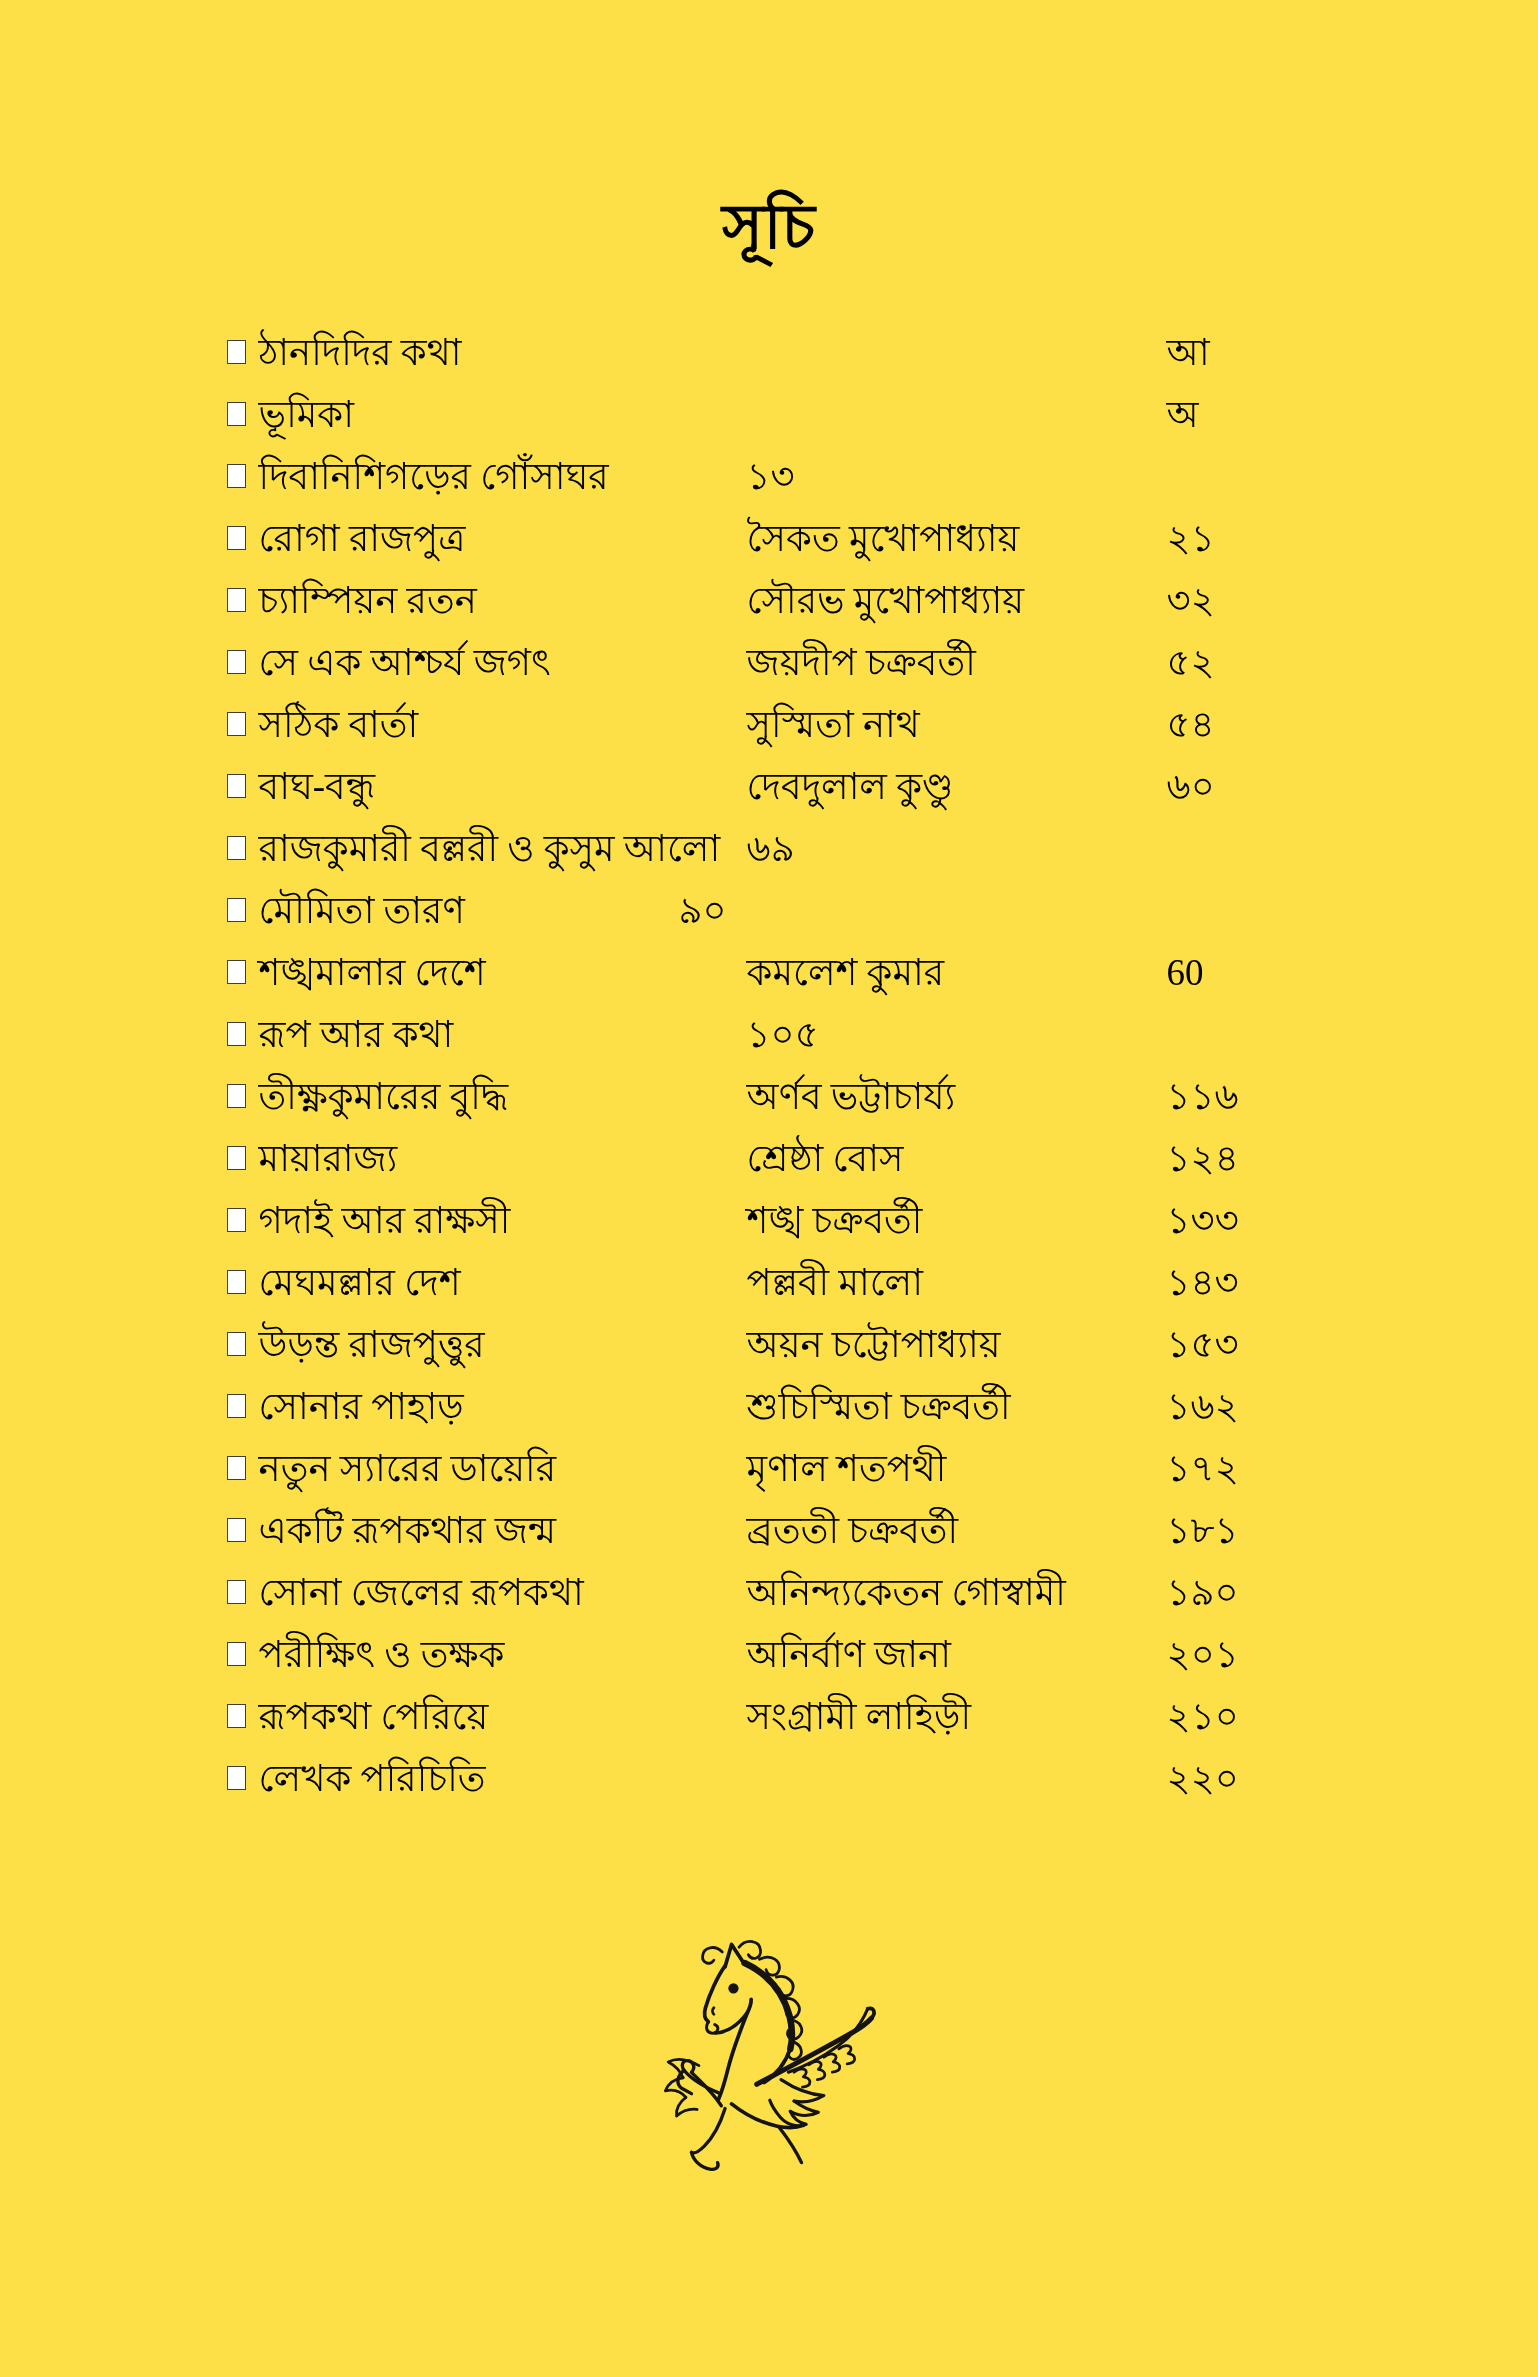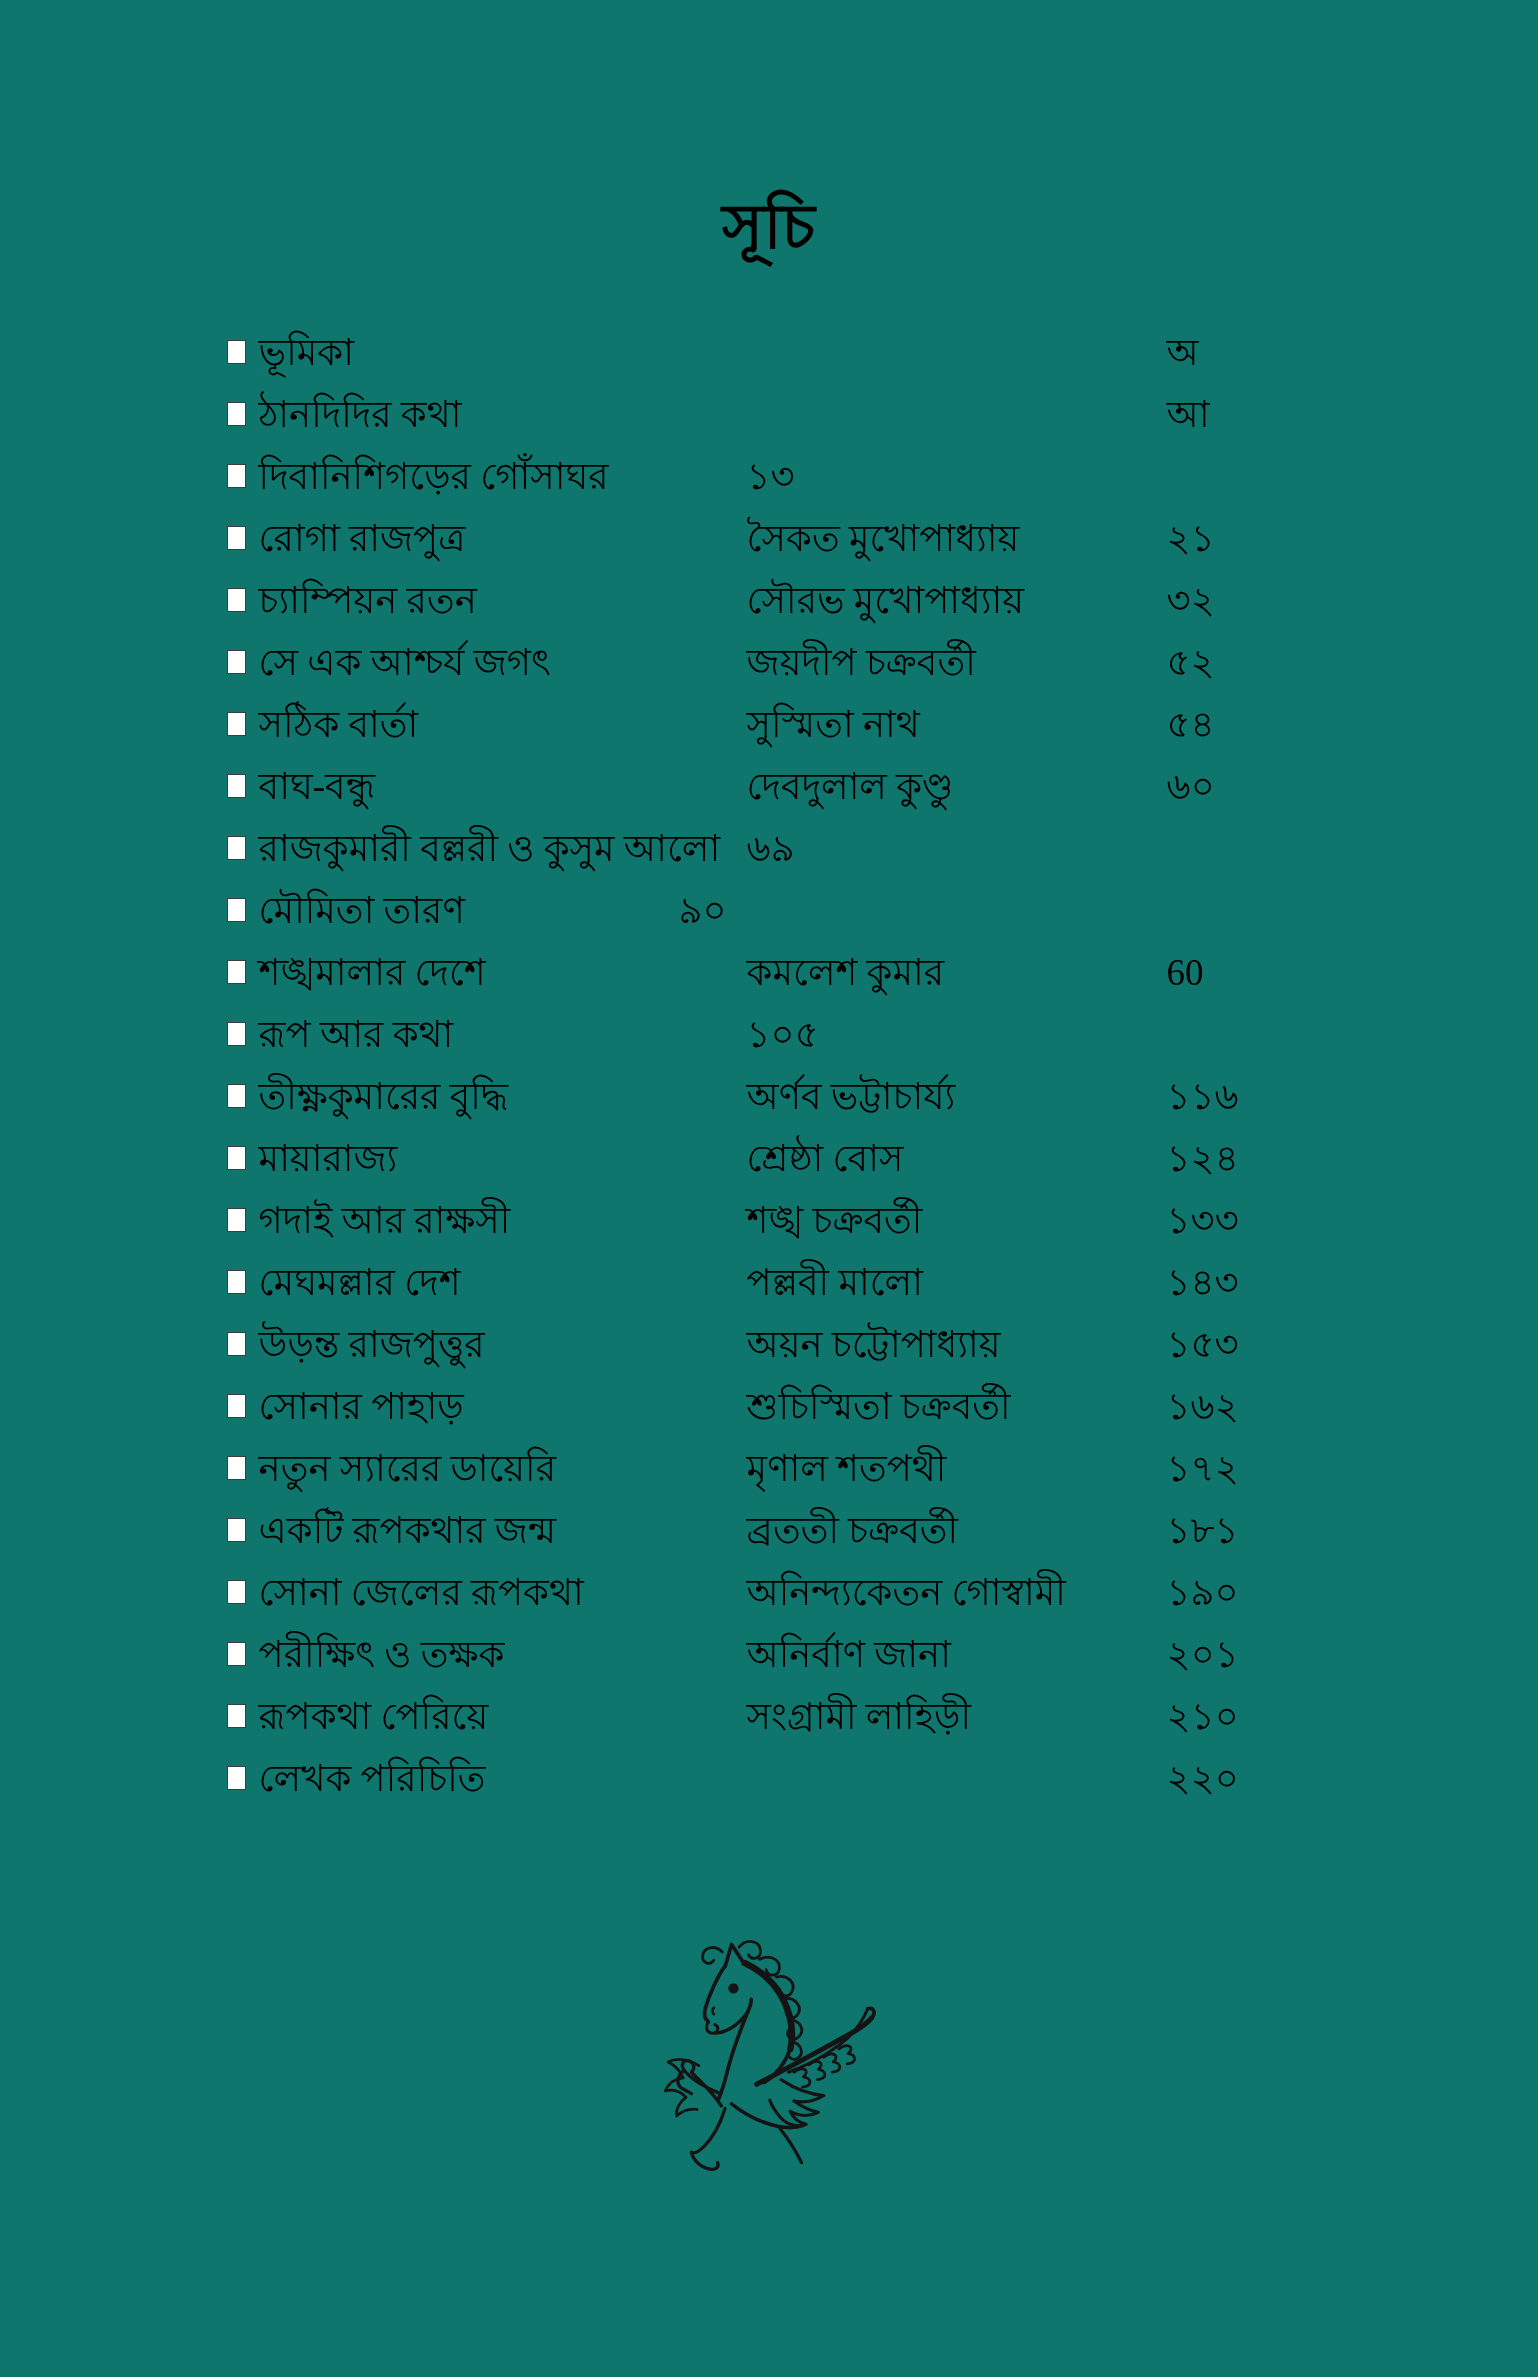--- a/index.html
+++ b/index.html
@@ -1,19 +1,19 @@
 <!DOCTYPE html>
 <html style="font-size:15px"><head>
 <meta charset="utf-8">
 <style>
   html,body{margin:0;padding:0;background:#e8e8e8;}
   .page{
     position:relative;
     width:1538px;height:2377px;
-    background:#0f766e;
+    background:#fde047;
     color:#000;
     font-family:"Liberation Serif","DejaVu Serif",serif;
     overflow:hidden;
   }
   .page-title{
     position:absolute;
     top:179px;left:0;width:100%;
     text-align:center;
     font-size:62px;
     font-weight:700;
@@ -54,29 +54,29 @@
 </head>
 <body>
 
 <div class="page">
 
   <div class="page-title">সূচি</div>
 
   <div class="toc">
       <div class="toc-row">
       <span class="bullet"></span>
+      <span class="col-title">ঠানদিদির কথা</span>
+      <span class="col-author"></span>
+      <span class="col-page">আ</span>
+    </div>
+      <div class="toc-row">
+      <span class="bullet"></span>
       <span class="col-title">ভূমিকা</span>
       <span class="col-author"></span>
       <span class="col-page">অ</span>
-    </div>
-      <div class="toc-row">
-      <span class="bullet"></span>
-      <span class="col-title">ঠানদিদির কথা</span>
-      <span class="col-author"></span>
-      <span class="col-page">আ</span>
     </div>
       <div class="toc-row">
       <span class="bullet"></span>
       <span class="col-title">দিবানিশিগড়ের গোঁসাঘর</span>
       <span class="col-page">১৩</span>
     </div>
       <div class="toc-row">
       <span class="bullet"></span>
       <span class="col-title">রোগা রাজপুত্র</span>
       <span class="col-author">সৈকত মুখোপাধ্যায়</span>

